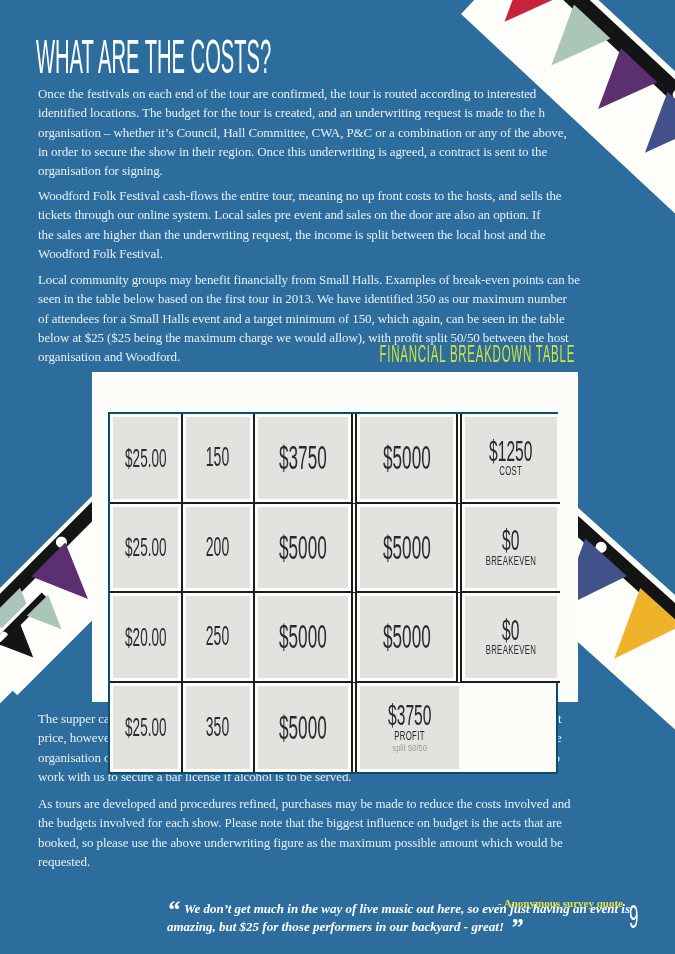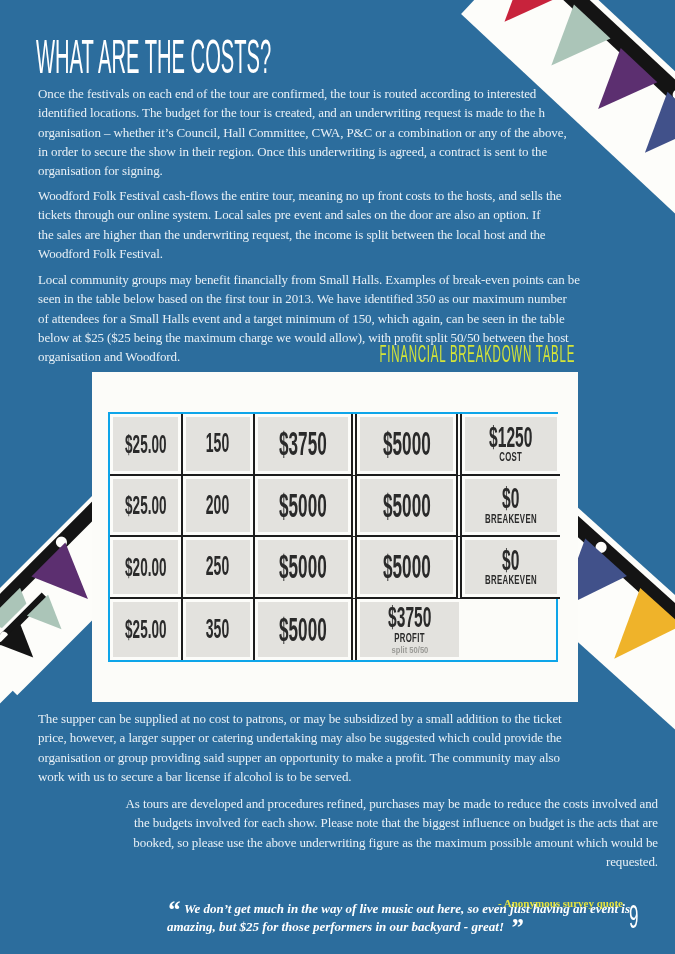--- a/index.html
+++ b/index.html
@@ -17,21 +17,21 @@
   }
   .body-text {
     position:absolute; left:38px; z-index:1; margin:0;
     color:#e8f0f6; font-size:13px; line-height:19.3px;
     letter-spacing:-0.1px; white-space:pre; width:620px;
   }
   .p1 { top:84px; }
   .p2 { top:186px; }
   .p3 { top:270px; }
   .p4 { top:709px;font-family:Liberation Serif, serif; }
-  .p5 { top:794px;text-align:right; }
+  .p5 { top:794px; }
   .table-label {
     position:absolute; right:100px; top:343px; z-index:1;
     color:#d4e437; font-family:"Liberation Sans", sans-serif;
     font-size:23px; line-height:1; letter-spacing:1.5px; text-transform:uppercase;
     transform:scaleX(0.5); transform-origin:right top; white-space:pre;
   }
   
   .quote-block {
     position:absolute; left:167px; top:864px; width:490px; z-index:1;
     color:#ffffff; font-size:13px; line-height:18px;
@@ -67,24 +67,24 @@
     position:absolute; left:16px; top:0; width:450px; height:38px;
     display:flex; align-items:flex-end;margin-top:40px;
   }
   .hcell { text-align:center; padding-bottom:3px; }
   .h1 { width:73px; } .h2 { width:72px; } .h3 { width:102px; }
   .h4 { width:105px; } .h5 { width:98px;text-decoration:underline; }
   .h-main { font-size:13.5px; line-height:1.05; text-transform:uppercase; transform:scaleX(0.6); letter-spacing:0.5px; }
   .h-top  { font-size:10px;  line-height:1.05; text-transform:uppercase; transform:scaleX(0.6); letter-spacing:0.5px; display:block; }
   .h4 .h-top, .h4 .h-main { display:block; margin:0 auto; }
   .tgrid {
-    position:absolute; left:16px; top:40px; width:450px; height:250px;
+    position:absolute; left:16px; top:40px; width:450px; height:362px;
     display:grid; grid-template-columns:73px 72px 102px 105px 98px;
     grid-template-rows:repeat(4,1fr);
-    border:2px solid #0ea5e9; box-sizing:border-box; background:#fcfcf9;font-weight:bold;
+    border:2px solid #0c4a6e; box-sizing:border-box; background:#fcfcf9;
   }
   .cell {
     border-right:2px solid #1c1c1c; border-bottom:2px solid #1c1c1c;
     box-sizing:border-box; background:#fcfcf9; padding:3px;
   }
   .cell.dblr { border-right:6px double #1c1c1c; }
   .cell.lastcol { border-right:none; }
   .row4 .cell, .cell.lastrow { border-bottom:none; }
   .cell-inner {
     background:#e3e2de; width:100%; height:100%;

